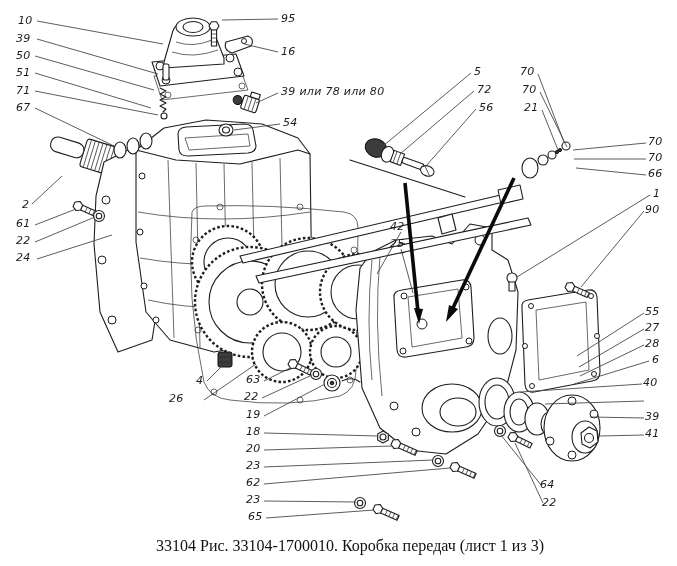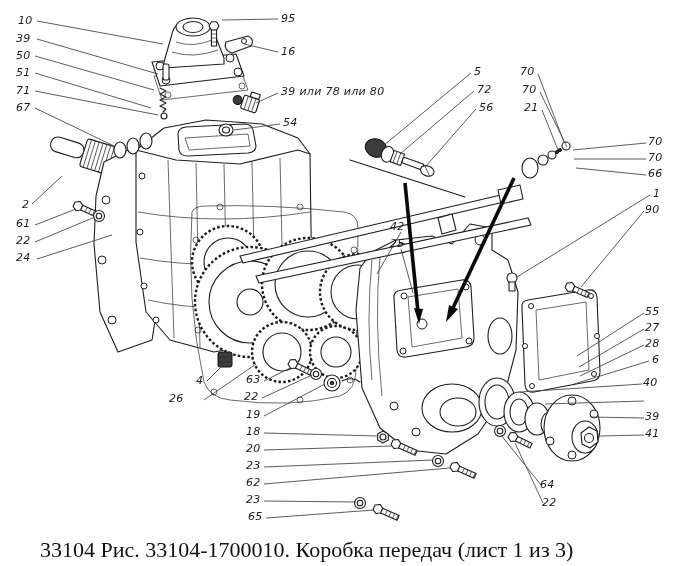--- a/index.html
+++ b/index.html
@@ -1,22 +1,22 @@
 <!DOCTYPE html>
 <html><head>
 <meta charset="utf-8">
 <style>
   html,body{margin:0;padding:0;background:#fff;}
   .stage{position:relative;width:677px;height:566px;background:#ffffff;overflow:hidden;
          font-family:"DejaVu Sans",sans-serif;}
   svg{position:absolute;left:0;top:0;}
   .co{position:absolute;font-style:italic;font-size:11px;line-height:1;color:#1c1c1c;
       white-space:nowrap;letter-spacing:.3px;}
-  .caption{position:absolute;left:40px;top:537px;width:620px;text-align:left;
-           font-family:"Liberation Serif",serif;font-size:22px;color:#121212;}
+  .caption{position:absolute;left:40px;top:537px;width:620px;text-align:center;
+           font-family:"Liberation Serif",serif;font-size:16px;color:#121212;}
   .watermark{position:absolute;left:412px;top:434px;font-size:31px;color:#8f8f8f;opacity:.42;
              font-family:"Liberation Sans",sans-serif;letter-spacing:1px;}
   .s{stroke:#1e1e1e;stroke-width:1.1;fill:none;stroke-linecap:round;stroke-linejoin:round;}
   .sf{stroke:#1e1e1e;stroke-width:1.1;fill:#ffffff;stroke-linejoin:round;}
   .thin{stroke:#2a2a2a;stroke-width:.7;fill:none;}
   .teeth{stroke:#1e1e1e;stroke-width:2.4;fill:#ffffff;stroke-dasharray:2.6 2.2;}
   .leader{stroke:#4a4a4a;stroke-width:.9;fill:none;}
   .thick{stroke:#0a0a0a;stroke-width:3.6;fill:none;}
   .dark{fill:#3c3c3c;stroke:#111;stroke-width:1;}
   .hole{stroke:#1e1e1e;stroke-width:1;fill:#ffffff;}

